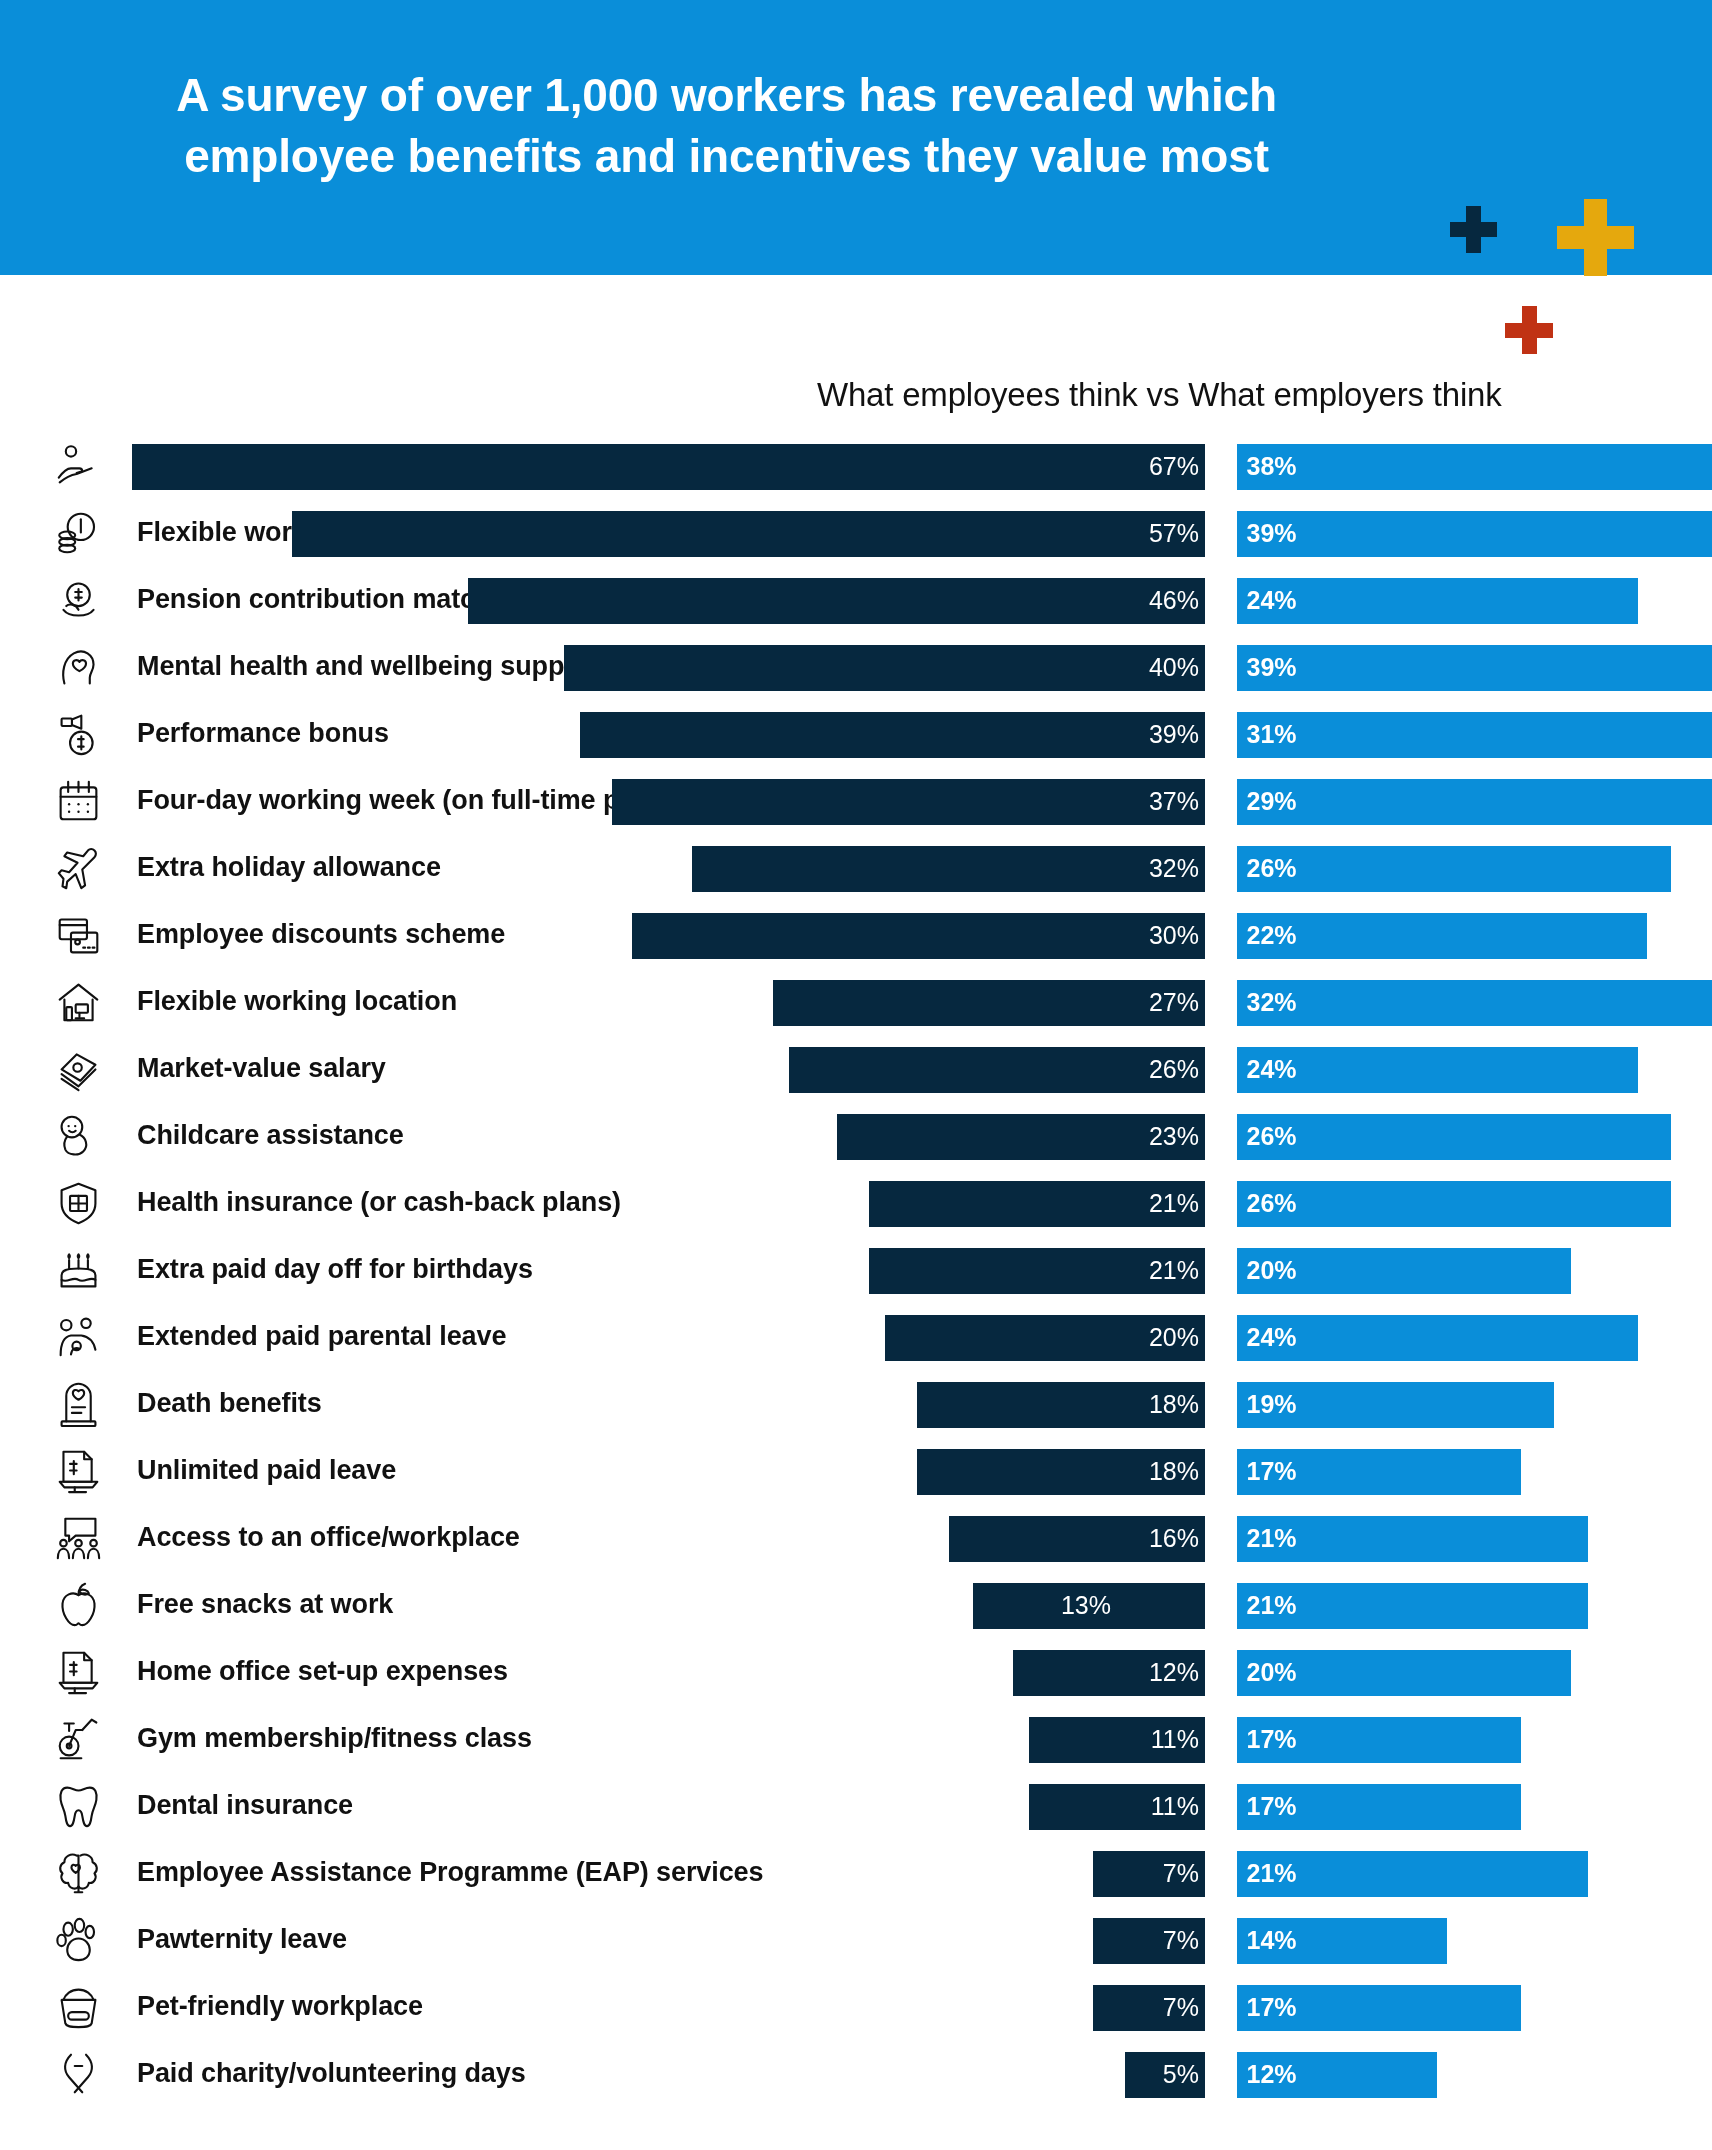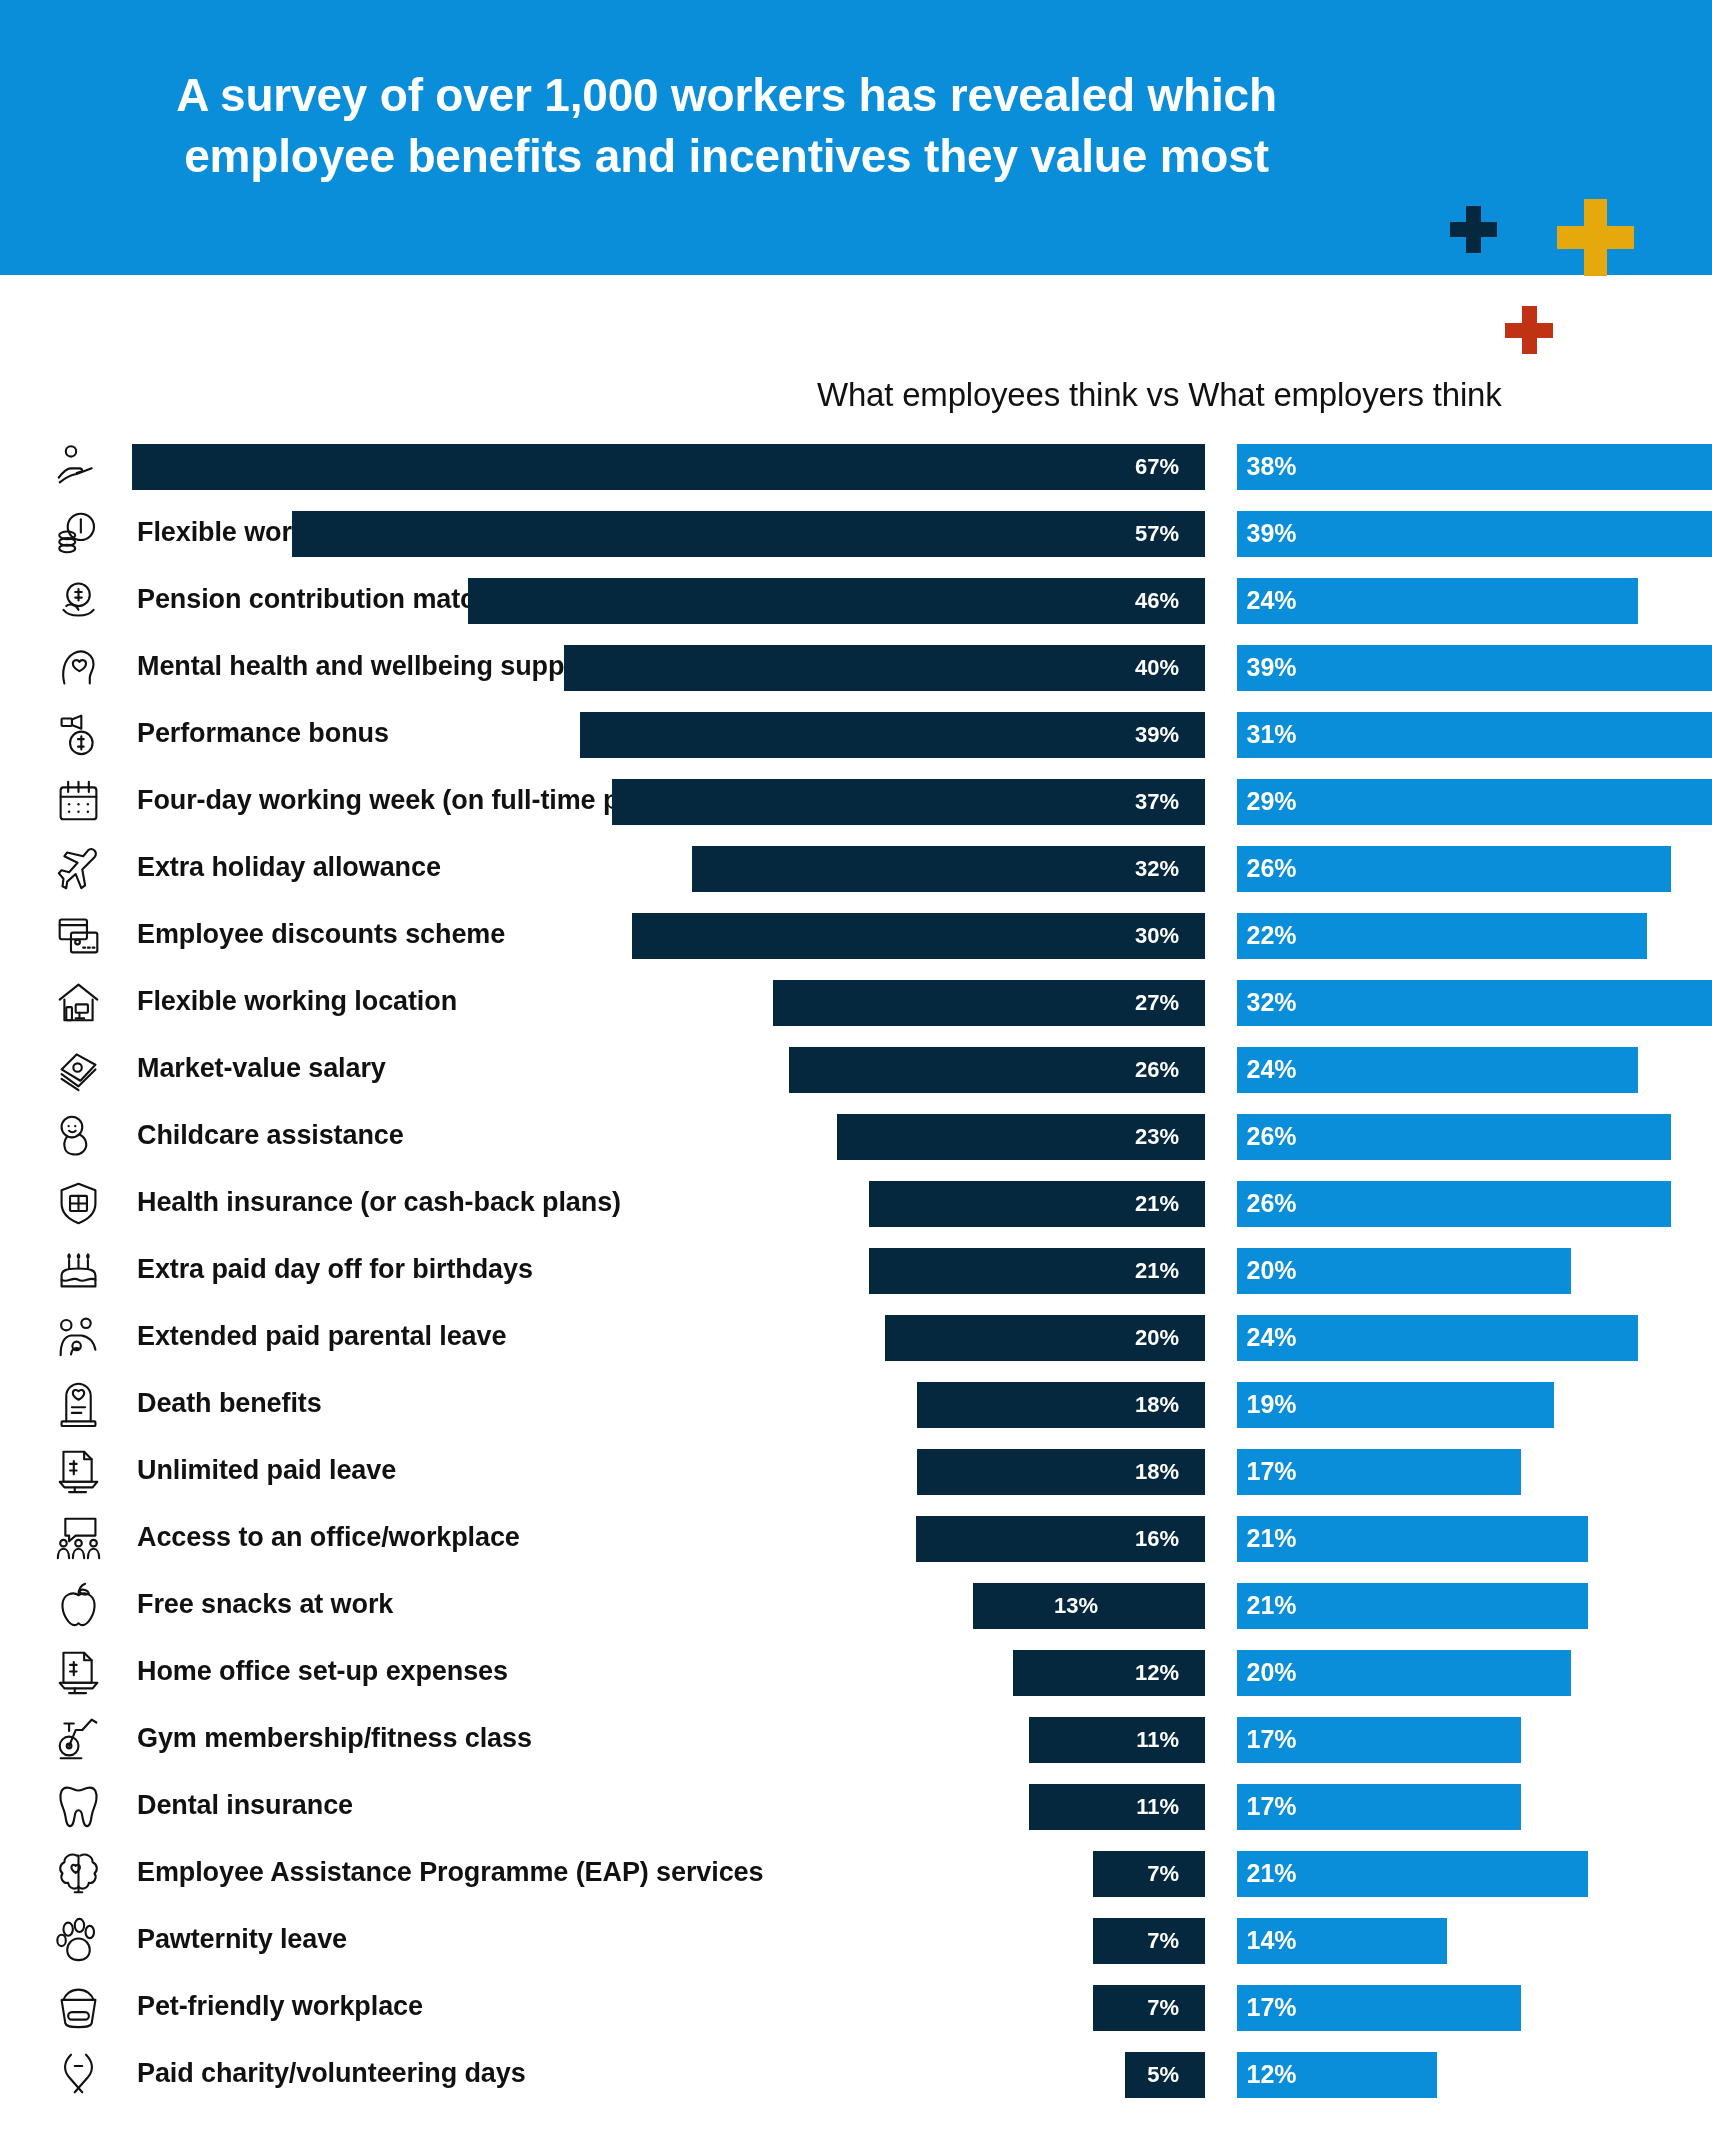--- a/index.html
+++ b/index.html
@@ -90,23 +90,23 @@
     top: 9.5px;
     height: 46px;
     background: #06283f;
     right: 508px;           
     display: flex;
     align-items: center;
     justify-content: flex-end;
   }
   .bar-emp .val {
     color: #ffffff;
-    font-size: 22px;
-    font-weight: bold;
-    padding-right: 26px;
+    font-size: 25px;
+    font-weight: normal;
+    padding-right: 6px;
     white-space: nowrap;
   }
 
   
   .bar-empr {
     position: absolute;
     top: 9.5px;
     left: 1237px;
     height: 46px;
     background: #0a8ed9;
@@ -430,21 +430,21 @@
           <path d="M22 10 H86 V46 H44 L30 58 V46 H22 Z" fill="none" stroke="#111" stroke-width="4.5" stroke-linecap="round" stroke-linejoin="round"></path>
           <circle cx="18" cy="62" r="7" fill="none" stroke="#111" stroke-width="4.5" stroke-linecap="round" stroke-linejoin="round"></circle>
           <circle cx="50" cy="62" r="7" fill="none" stroke="#111" stroke-width="4.5" stroke-linecap="round" stroke-linejoin="round"></circle>
           <circle cx="82" cy="62" r="7" fill="none" stroke="#111" stroke-width="4.5" stroke-linecap="round" stroke-linejoin="round"></circle>
           <path d="M6 94 C6 80 12 74 18 74 C24 74 30 80 30 94" fill="none" stroke="#111" stroke-width="4.5" stroke-linecap="round" stroke-linejoin="round"></path>
           <path d="M38 94 C38 80 44 74 50 74 C56 74 62 80 62 94" fill="none" stroke="#111" stroke-width="4.5" stroke-linecap="round" stroke-linejoin="round"></path>
           <path d="M70 94 C70 80 76 74 82 74 C88 74 94 80 94 94" fill="none" stroke="#111" stroke-width="4.5" stroke-linecap="round" stroke-linejoin="round"></path>
         </svg>
       </div>
       <div class="row-label">Access to an office/workplace</div>
-      <div class="bar-emp" style="width: 289px;">
+      <div class="bar-emp" style="width: 256px;">
         <span class="val">16%</span>
       </div>
       <div class="bar-empr" style="width: 351px;">
         <span class="val">21%</span>
       </div>
     </div>
     <div class="row">
       <div class="row-icon">
         <svg viewBox="0 0 100 100">
           <path d="M50 30 C38 22 18 28 16 48 C14 70 30 94 42 94 C48 94 48 90 50 90 C52 90 52 94 58 94 C70 94 86 70 84 48 C82 28 62 22 50 30 Z" fill="none" stroke="#111" stroke-width="4.5" stroke-linecap="round" stroke-linejoin="round"></path>

